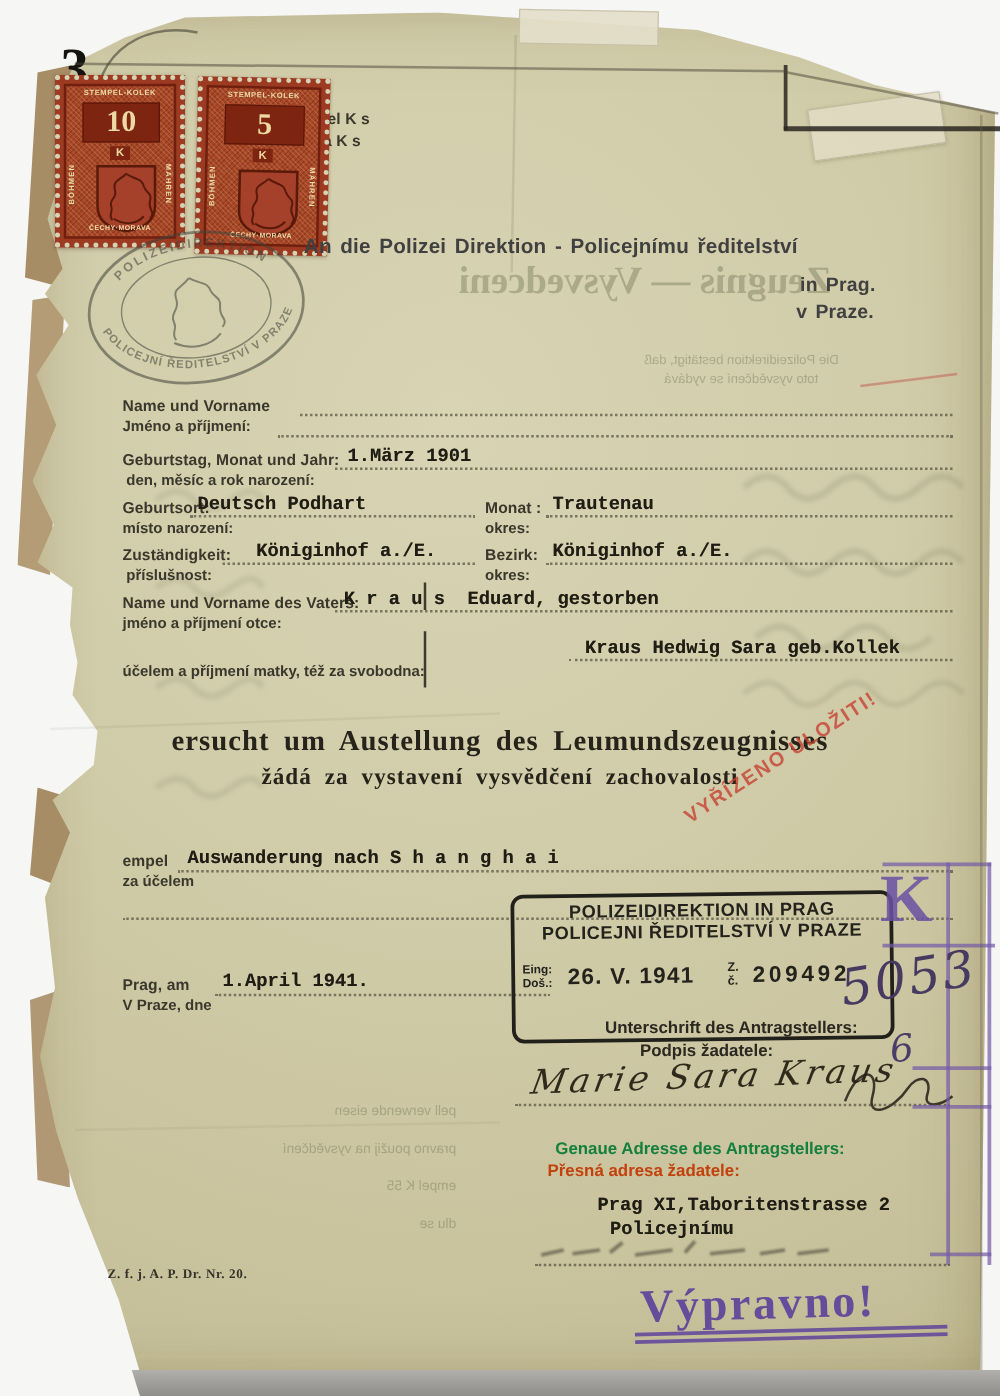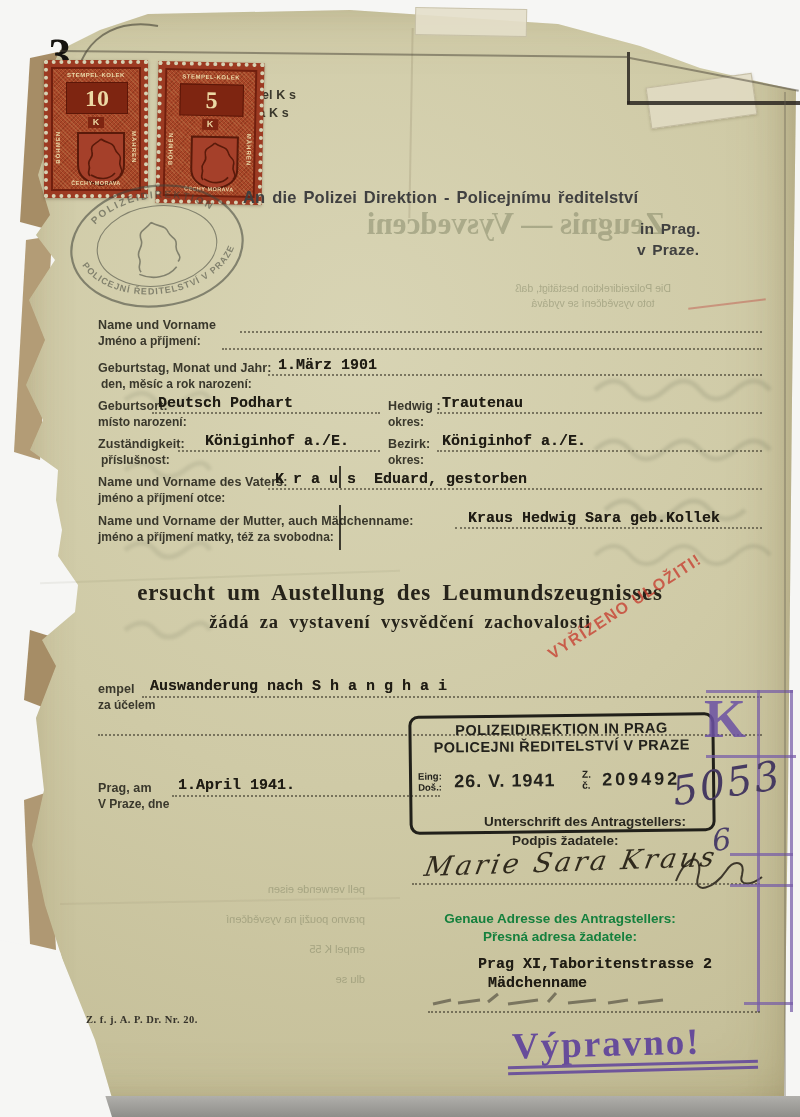--- a/index.html
+++ b/index.html
@@ -149,42 +149,41 @@
   <div class="abs dotl" style="left:222px;top:348px;width:540px;"></div>
 
   <div class="abs lab" style="left:98px;top:361px;">Geburtstag, Monat und Jahr:</div>
   <div class="abs lab2" style="left:101px;top:377px;">den, měsíc a rok narození:</div>
   <div class="abs typed" style="left:278px;top:357px;">1.März 1901</div>
   <div class="abs dotl" style="left:268px;top:374px;width:494px;"></div>
 
   <div class="abs lab" style="left:98px;top:399px;">Geburtsort:</div>
   <div class="abs lab2" style="left:98px;top:415px;">místo narození:</div>
   <div class="abs typed" style="left:158px;top:395px;">Deutsch Podhart</div>
-  <div class="abs lab" style="left:388px;top:399px;">Hedwig :</div>
+  <div class="abs lab" style="left:388px;top:399px;">Monat :</div>
   <div class="abs lab2" style="left:388px;top:415px;">okres:</div>
   <div class="abs typed" style="left:442px;top:395px;">Trautenau</div>
   <div class="abs dotl" style="left:152px;top:412px;width:228px;"></div>
   <div class="abs dotl" style="left:437px;top:412px;width:325px;"></div>
 
   <div class="abs lab" style="left:98px;top:437px;">Zuständigkeit:</div>
   <div class="abs lab2" style="left:101px;top:453px;">příslušnost:</div>
   <div class="abs typed" style="left:205px;top:433px;">Königinhof a./E.</div>
   <div class="abs lab" style="left:388px;top:437px;">Bezirk:</div>
   <div class="abs lab2" style="left:388px;top:453px;">okres:</div>
   <div class="abs typed" style="left:442px;top:433px;">Königinhof a./E.</div>
   <div class="abs dotl" style="left:178px;top:450px;width:202px;"></div>
   <div class="abs dotl" style="left:437px;top:450px;width:325px;"></div>
 
   <div class="abs lab" style="left:98px;top:475px;">Name und Vorname des Vaters:</div>
   <div class="abs lab2" style="left:98px;top:491px;">jméno a příjmení otce:</div>
   <div class="abs typed" style="left:275px;top:471px;">K r a u s  Eduard, gestorben</div>
   <div class="abs dotl" style="left:268px;top:488px;width:494px;"></div>
 
-  <div class="abs lab" style="left:98px;top:514px;">Name und Vorname der Mutter, auch Mädchenname:</div>
-  <div class="abs lab2" style="left:98px;top:530px;">jméno a příjmení matky, též za svobodna:</div>
+  <div class="abs lab2" style="left:98px;top:530px;">účelem a příjmení matky, též za svobodna:</div>
   <div class="abs typed" style="left:468px;top:510px;">Kraus Hedwig Sara geb.Kollek</div>
   <div class="abs dotl" style="left:455px;top:527px;width:307px;"></div>
 
   <div class="abs" style="left:339px;top:466px;width:2px;height:22px;background:#16140f;opacity:.8;"></div>
   <div class="abs" style="left:339px;top:505px;width:2px;height:45px;background:#16140f;opacity:.8;"></div>
 
   <div class="abs ser" style="left:120px;top:580px;width:560px;text-align:center;font-weight:700;font-size:23px;letter-spacing:.8px;word-spacing:5px;">ersucht um Austellung des Leumundszeugnisses</div>
   <div class="abs ser" style="left:120px;top:612px;width:560px;text-align:center;font-weight:700;font-size:18.5px;letter-spacing:.8px;word-spacing:5px;">žádá za vystavení vysvědčení zachovalosti</div>
 
   <div class="abs" style="left:545px;top:648px;transform:rotate(-33deg);transform-origin:0 0;
@@ -229,23 +228,23 @@
   <div class="purpleline" style="left:790px;top:690px;width:3px;height:322px;"></div>
   <div class="purpleline" style="left:706px;top:755px;width:90px;height:3px;"></div>
   <div class="purpleline" style="left:730px;top:853px;width:63px;height:3px;"></div>
   <div class="purpleline" style="left:730px;top:884px;width:63px;height:3px;"></div>
   <div class="purpleline" style="left:744px;top:1002px;width:49px;height:3px;"></div>
   <div class="abs ser" style="left:704px;top:688px;font-size:54px;font-weight:700;color:#6b51a3;opacity:.85;">K</div>
   <div class="abs" style="left:672px;top:760px;font:italic 400 40px 'DejaVu Serif',serif;color:#463a61;transform:rotate(-9deg);letter-spacing:2px;">5053</div>
   <div class="abs" style="left:712px;top:822px;font:italic 400 30px 'DejaVu Serif',serif;color:#4a3e68;transform:rotate(-6deg);">6</div>
 
   <div class="abs" style="left:438px;top:911px;width:244px;text-align:center;font:700 13.5px 'Liberation Sans',sans-serif;color:#15803d;">Genaue Adresse des Antragstellers:</div>
-  <div class="abs" style="left:438px;top:929px;width:244px;text-align:center;font:700 13.5px 'Liberation Sans',sans-serif;color:#15803d;">Přesná adresa žadatele:</div>
+  <div class="abs" style="left:438px;top:929px;width:244px;font:700 13.5px 'Liberation Sans',sans-serif;color:#c2410c;">Přesná adresa žadatele:</div>
   <div class="abs typed" style="left:478px;top:956px;">Prag XI,Taboritenstrasse 2</div>
-  <div class="abs typed" style="left:488px;top:975px;">Mädchenname</div>
+  <div class="abs typed" style="left:488px;top:975px;">Policejnímu</div>
   <svg class="abs" style="left:428px;top:990px;opacity:.55;filter:blur(.7px);" width="250" height="22" viewBox="0 0 250 22">
     <path d="M5,14 l18,-4 M30,13 l22,-3 M60,12 l10,-8 M80,14 l30,-4 M120,12 l8,-9 M140,13 l28,-3 M180,13 l20,-3 M210,13 l25,-3" stroke="#3a362c" stroke-width="3" fill="none"></path>
   </svg>
   <div class="abs dotl" style="left:428px;top:1011px;width:332px;"></div>
 
   <div class="abs ser" style="left:86px;top:1014px;font-size:10.5px;font-weight:700;letter-spacing:.5px;color:#35322a;">Z. f. j. A. P. Dr. Nr. 20.</div>
   <div class="abs ser" style="left:512px;top:1022px;font-size:37px;font-weight:700;color:#5f439b;opacity:.92;transform:rotate(-1.5deg);letter-spacing:2px;">Výpravno!</div>
   <div class="abs" style="left:508px;top:1063px;width:250px;transform:rotate(-1.5deg);">
     <div style="height:3px;background:#5f439b;opacity:.85;margin-bottom:3px;"></div>
     <div style="height:3px;background:#5f439b;opacity:.85;"></div>

